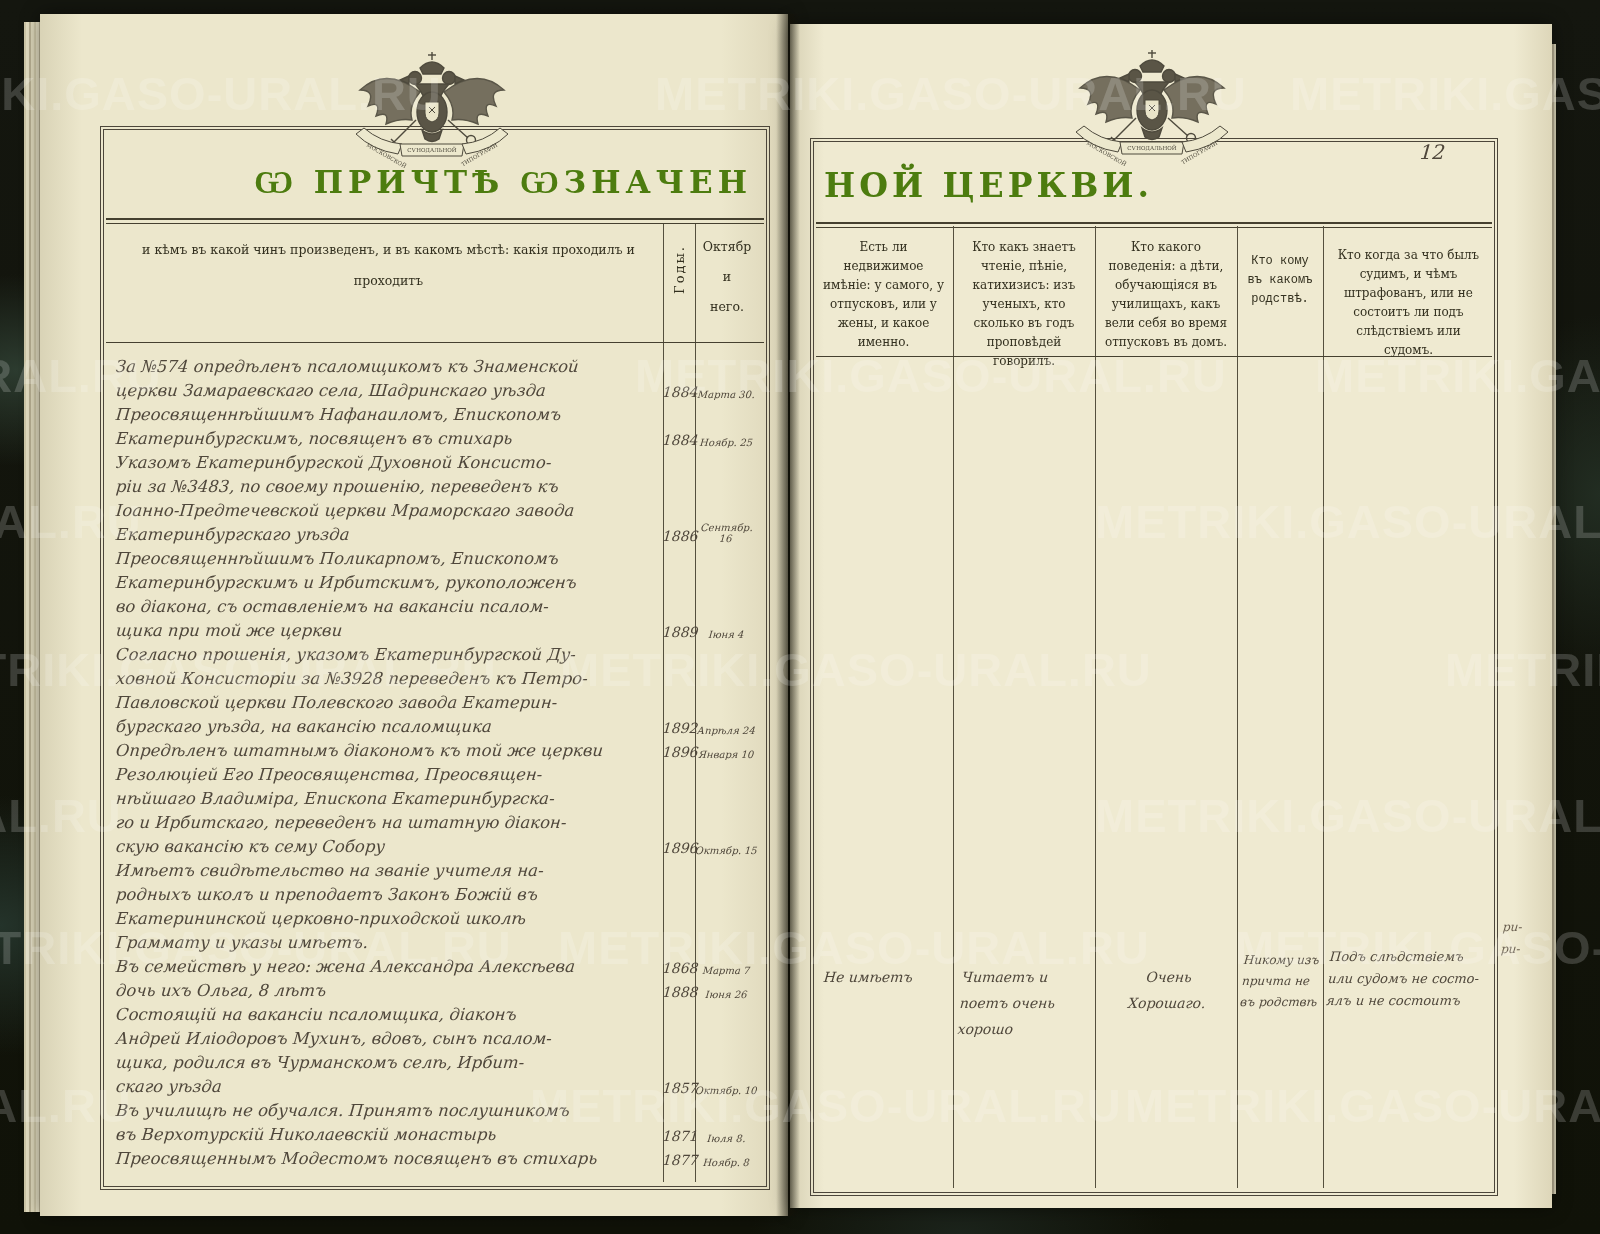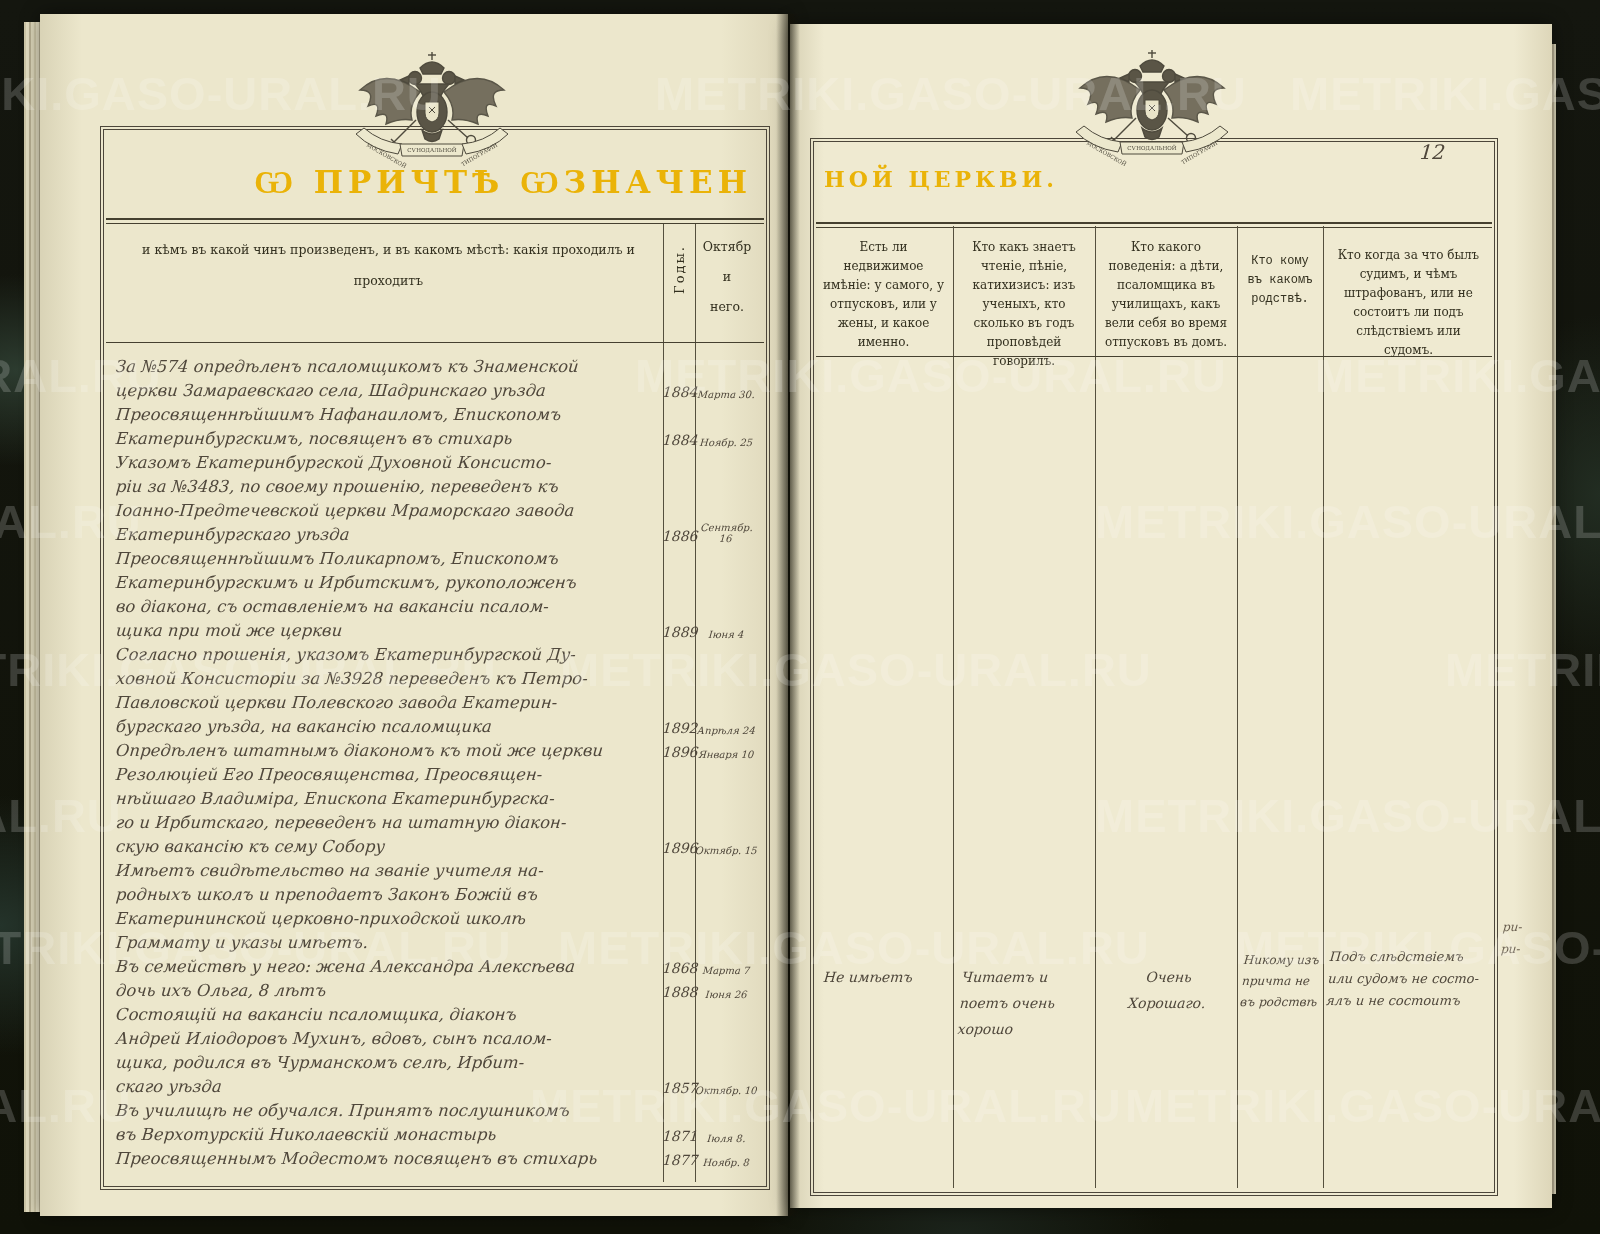--- a/index.html
+++ b/index.html
@@ -29,23 +29,23 @@
   .gutter{position:absolute;left:776px;top:14px;width:24px;height:1202px;z-index:3;
     background:linear-gradient(90deg,rgba(20,18,8,0) 0%,rgba(20,18,8,.45) 40%,rgba(20,18,8,.65) 55%,rgba(20,18,8,0) 100%);}
 
   
   .frame{position:absolute;z-index:5;border:4px double #4c463a;box-sizing:border-box;}
   .frame-left{left:100px;top:126px;width:670px;height:1064px;}
   .frame-right{left:810px;top:138px;width:688px;height:1058px;}
   .rule-double{position:absolute;left:2px;right:2px;height:3px;
     border-top:2px solid #45402f;border-bottom:1px solid #45402f;}
 
-  .title{position:absolute;color:#eab308;font-weight:bold;white-space:nowrap;}
+  .title{position:absolute;color:#4d7c0f;font-weight:bold;white-space:nowrap;}
   .title-left{right:14px;top:34px;font-size:31px;letter-spacing:5px;}
-  .title-right{left:10px;top:24px;font-size:22px;letter-spacing:4px;}
+  .title-right{left:10px;top:24px;font-size:33px;letter-spacing:4px;}
   .hdr-left{position:absolute;left:12px;top:104px;width:545px;text-align:center;
     font-size:12.5px;line-height:31px;color:#33301f;}
   .vline{position:absolute;width:1px;background:#55503e;}
   .hline{position:absolute;left:2px;right:2px;border-top:1.5px solid #45402f;}
 
   .year-label{position:absolute;left:545px;top:132px;width:60px;text-align:center;
     transform:rotate(-90deg);font-size:13px;letter-spacing:2px;color:#33301f;}
   .date-label{position:absolute;left:592px;top:102px;width:62px;text-align:center;
     font-size:12.5px;line-height:30px;color:#33301f;}
 
@@ -317,21 +317,21 @@
     <div class="rule-double" style="top:80px;"></div>
 
     <div class="vline" style="left:139px;top:84px;bottom:4px;"></div>
     <div class="vline" style="left:281px;top:84px;bottom:4px;"></div>
     <div class="vline" style="left:423px;top:84px;bottom:4px;"></div>
     <div class="vline" style="left:509px;top:84px;bottom:4px;"></div>
     <div class="hline" style="top:214px;"></div>
 
     <div class="rp-cell" style="left:0;width:139px;">Есть ли недвижимое имѣніе: у самого, у отпусковъ, или у жены, и какое именно.</div>
     <div class="rp-cell" style="left:139px;width:142px;">Кто какъ знаетъ чтеніе, пѣніе, катихизисъ: изъ ученыхъ, кто сколько въ годъ проповѣдей говорилъ.</div>
-    <div class="rp-cell" style="left:281px;width:142px;">Кто какого поведенія: а дѣти, псаломщика въ училищахъ, какъ вели себя во время отпусковъ въ домъ.</div>
+    <div class="rp-cell" style="left:281px;width:142px;">Кто какого поведенія: а дѣти, обучающіяся въ училищахъ, какъ вели себя во время отпусковъ въ домъ.</div>
     <div class="rp-cell" style="left:423px;width:86px;padding-top:18px;font-family:Liberation Mono, monospace;">Кто кому въ какомъ родствѣ.</div>
     <div class="rp-cell" style="left:509px;width:171px;padding-top:12px;">Кто когда за что былъ судимъ, и чѣмъ штрафованъ, или не состоитъ ли подъ слѣдствіемъ или судомъ.</div>
 
     <div class="rp-val hand" style="left:10px;top:822px;">
       <div>Не имѣетъ</div>
     </div>
     <div class="rp-val hand" style="left:146px;top:822px;">
       <div>Читаетъ и</div>
       <div>поетъ очень</div>
       <div>хорошо</div>

